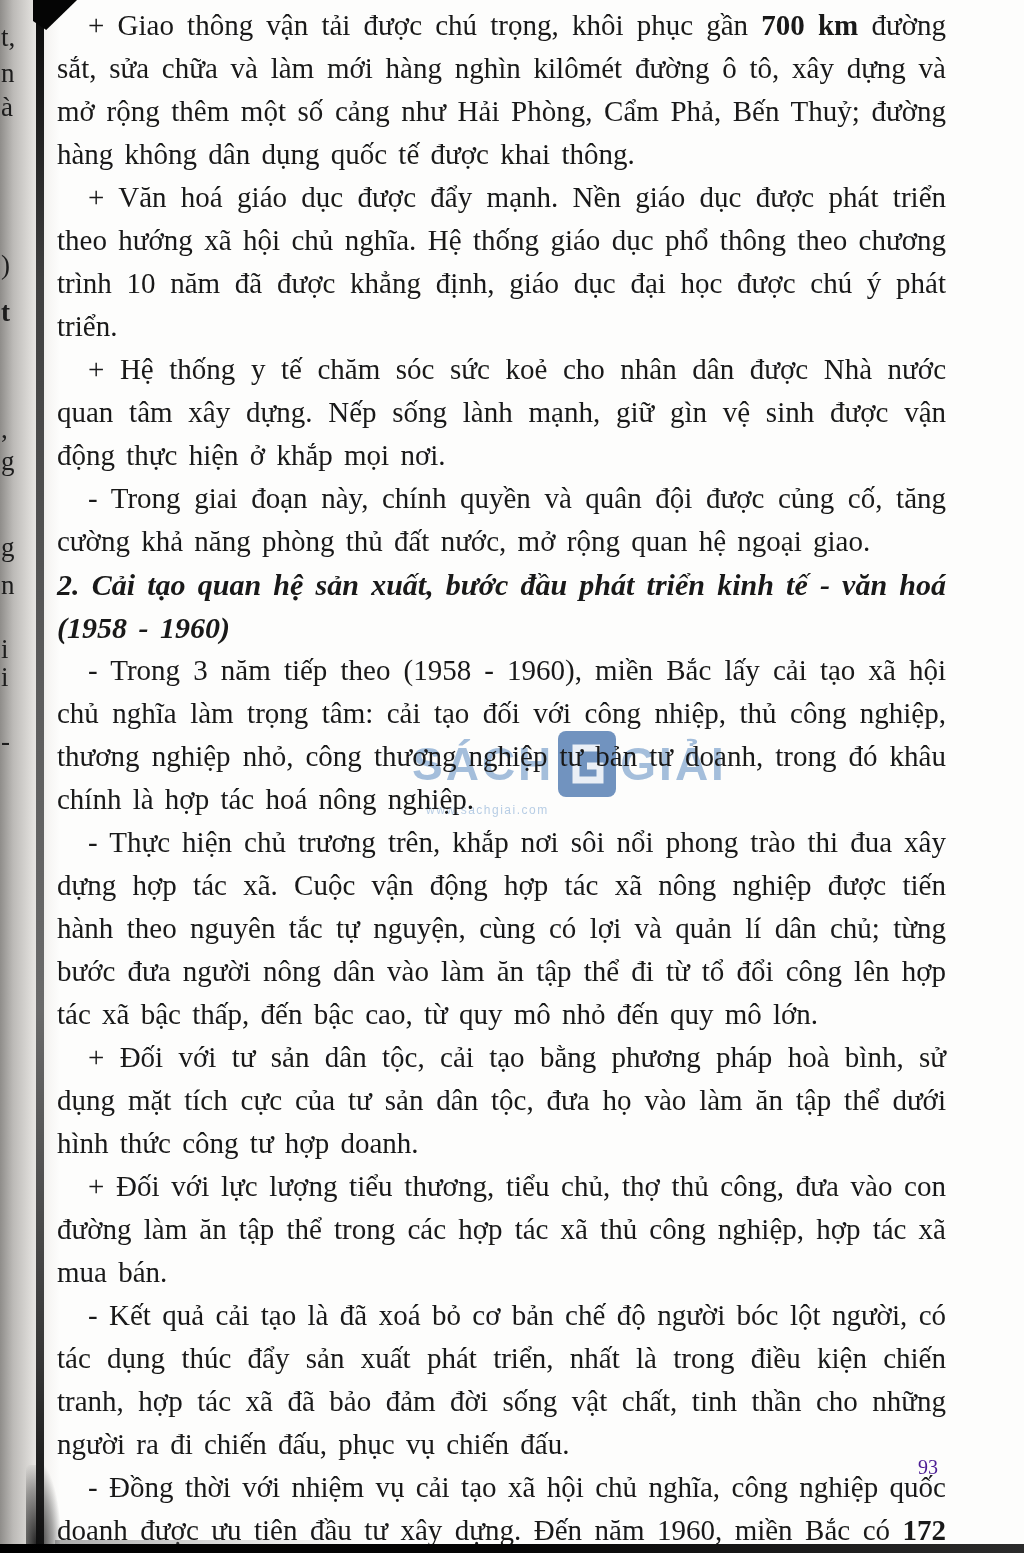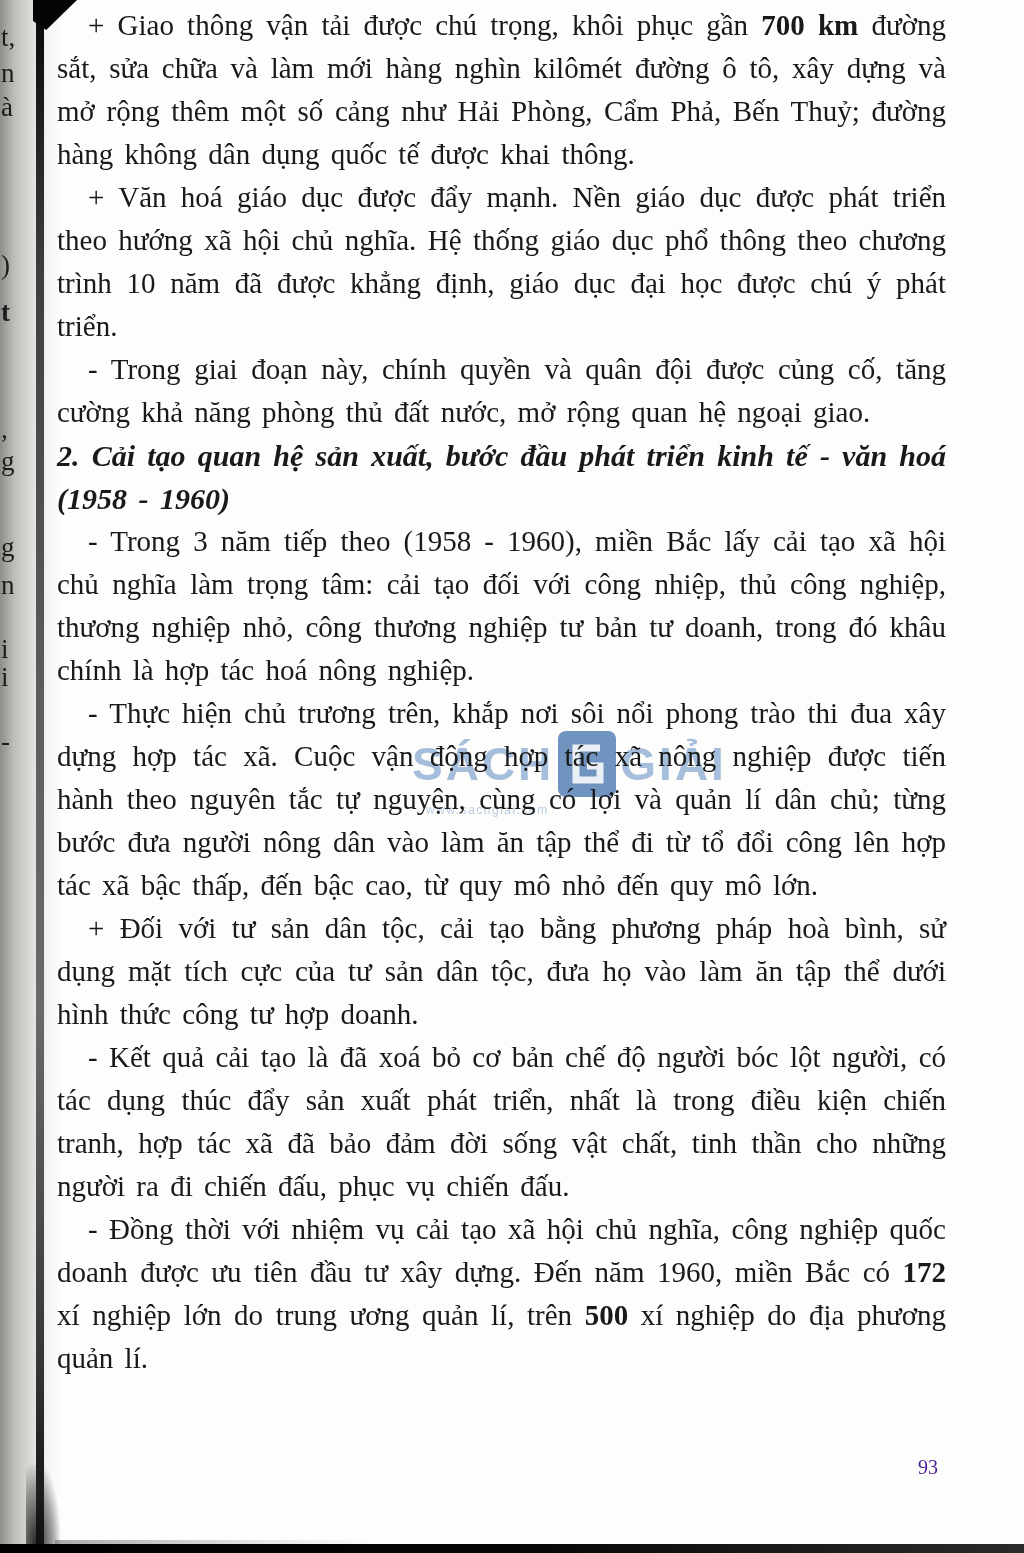--- a/index.html
+++ b/index.html
@@ -114,30 +114,32 @@
         </svg>
       </span>
       <span class="wm-word">GIẢI</span>
     </div>
     <div class="wm-url">www.sachgiai.com</div>
   </div>
 
   <div class="content">
     <p><span>+ Giao thông vận tải được chú trọng, khôi phục gần </span><span class="b">700 km</span><span> đường sắt, sửa chữa và làm mới hàng nghìn kilômét đường ô tô, xây dựng và mở rộng thêm một số cảng như Hải Phòng, Cẩm Phả, Bến Thuỷ; đường hàng không dân dụng quốc tế được khai thông.</span></p>
     <p><span>+ Văn hoá giáo dục được đẩy mạnh. Nền giáo dục được phát triển theo hướng xã hội chủ nghĩa. Hệ thống giáo dục phổ thông theo chương trình 10 năm đã được khẳng định, giáo dục đại học được chú ý phát triển.</span></p>
+    <p><span>+ Hệ thống y tế chăm sóc sức koẻ cho nhân dân được Nhà nước quan tâm xây dựng. Nếp sống lành mạnh, giữ gìn vệ sinh được vận động thực hiện ở khắp mọi nơi.</span></p>
     <p><span>- Trong giai đoạn này, chính quyền và quân đội được củng cố, tăng cường khả năng phòng thủ đất nước, mở rộng quan hệ ngoại giao.</span></p>
 
     <div class="heading">
       <div class="heading-l1">2. Cải tạo quan hệ sản xuất, bước đầu phát triển kinh tế - văn hoá</div>
       <div class="heading-l2">(1958 - 1960)</div>
     </div>
 
     <p><span>- Trong 3 năm tiếp theo (1958 - 1960), miền Bắc lấy cải tạo xã hội chủ nghĩa làm trọng tâm: cải tạo đối với công nhiệp, thủ công nghiệp, thương nghiệp nhỏ, công thương nghiệp tư bản tư doanh, trong đó khâu chính là hợp tác hoá nông nghiệp.</span></p>
     <p><span>- Thực hiện chủ trương trên, khắp nơi sôi nổi phong trào thi đua xây dựng hợp tác xã. Cuộc vận động hợp tác xã nông nghiệp được tiến hành theo nguyên tắc tự nguyện, cùng có lợi và quản lí dân chủ; từng bước đưa người nông dân vào làm ăn tập thể đi từ tổ đổi công lên hợp tác xã bậc thấp, đến bậc cao, từ quy mô nhỏ đến quy mô lớn.</span></p>
     <p><span>+ Đối với tư sản dân tộc, cải tạo bằng phương pháp hoà bình, sử dụng mặt tích cực của tư sản dân tộc, đưa họ vào làm ăn tập thể dưới hình thức công tư hợp doanh.</span></p>
+    <p><span>+ Đối với lực lượng tiểu thương, tiểu chủ, thợ thủ công, đưa vào con đường làm ăn tập thể trong các hợp tác xã thủ công nghiệp, hợp tác xã mua bán.</span></p>
     <p><span>- Kết quả cải tạo là đã xoá bỏ cơ bản chế độ người bóc lột người, có tác dụng thúc đẩy sản xuất phát triển, nhất là trong điều kiện chiến tranh, hợp tác xã đã bảo đảm đời sống vật chất, tinh thần cho những người ra đi chiến đấu, phục vụ chiến đấu.</span></p>
     <p><span>- Đồng thời với nhiệm vụ cải tạo xã hội chủ nghĩa, công nghiệp quốc doanh được ưu tiên đầu tư xây dựng. Đến năm 1960, miền Bắc có </span><span class="b">172</span><span> xí nghiệp lớn do trung ương quản lí, trên </span><span class="b">500</span><span> xí nghiệp do địa phương quản lí.</span></p>
   </div>
 
   <div class="page-number">93</div>
 
   <div class="bottom-smear"></div>
   <div class="bottom-bar"></div>
 </div>
 

